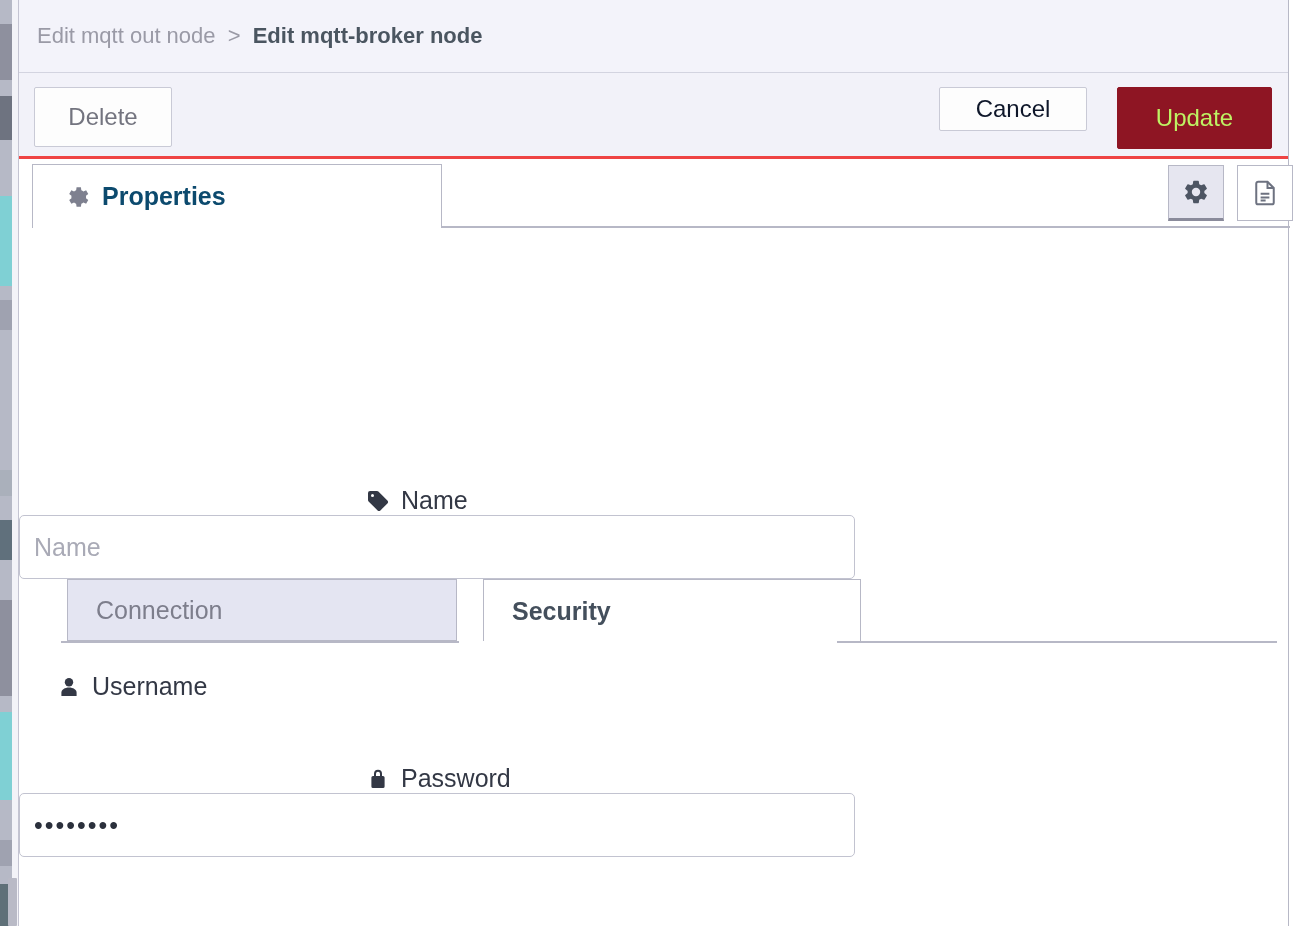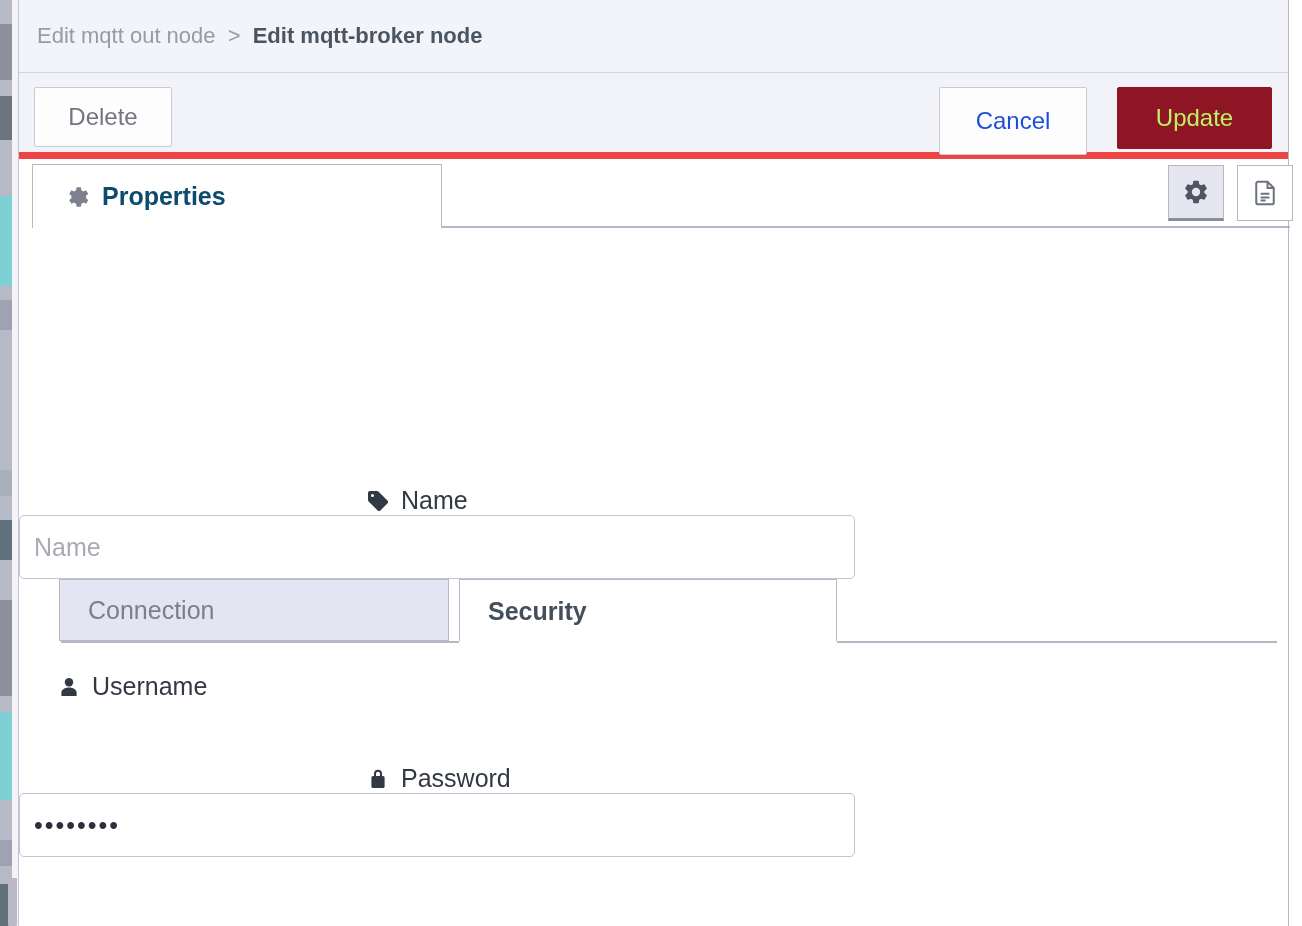--- a/index.html
+++ b/index.html
@@ -76,21 +76,21 @@
   }
   #breadcrumb .crumb-current {
     color: #4a5560;
     font-weight: bold;
   }
 
   
   #dialog-toolbar {
     height: 86px;
     background: #f2f2f9;
-    border-bottom: 7px solid #ef4444;
+    border-bottom: 3px solid #ef4444;
     box-sizing: border-box;
     position: relative;
   }
   .btn {
     position: absolute;
     box-sizing: border-box;
     display: flex;
     align-items: center;
     justify-content: center;
     font-size: 24px;
@@ -99,24 +99,24 @@
   }
   #delete-button {
     left: 15px; top: 14px;
     width: 138px; height: 60px;
     background: #fdfdfd;
     border: 1px solid #c9cad6;
     color: #73747f;
   }
   #cancel-button {
     left: 920px; top: 14px;
-    width: 148px; height: 68px;
+    width: 148px; height: 44px;
     background: #fdfdfd;
     border: 1px solid #c9cad6;
-    color: #1d4ed8;
+    color: #0f172a;
   }
   #update-button {
     left: 1098px; top: 14px;
     width: 155px; height: 62px;
     background: #8e1523;
     border: 1px solid #8e1523;
     color: #bef264;
   }
 
   
@@ -242,22 +242,22 @@
     color: #7d7e8c;
   }
   .subtab.active {
     background: #ffffff;
     border: 1px solid #b7b8c6;
     border-bottom: none;
     color: #444f5c;
     font-weight: bold;
     height: 64px;
   }
-  #subtab-connection { left: 40px; width: 390px; }
-  #subtab-security  { left: 440px; width: 378px; }
+  #subtab-connection { left: 48px; width: 390px; }
+  #subtab-security  { left: 464px; width: 378px; }
   #subtab-messages  { left: 826px; width: 390px; }
   #subtab-underline {
     position: absolute;
     left: 42px;
     top: 62px;
     width: 1216px;
     height: 2px;
     background: #b7b8c6;
   }
   #subtab-underline-gap {

